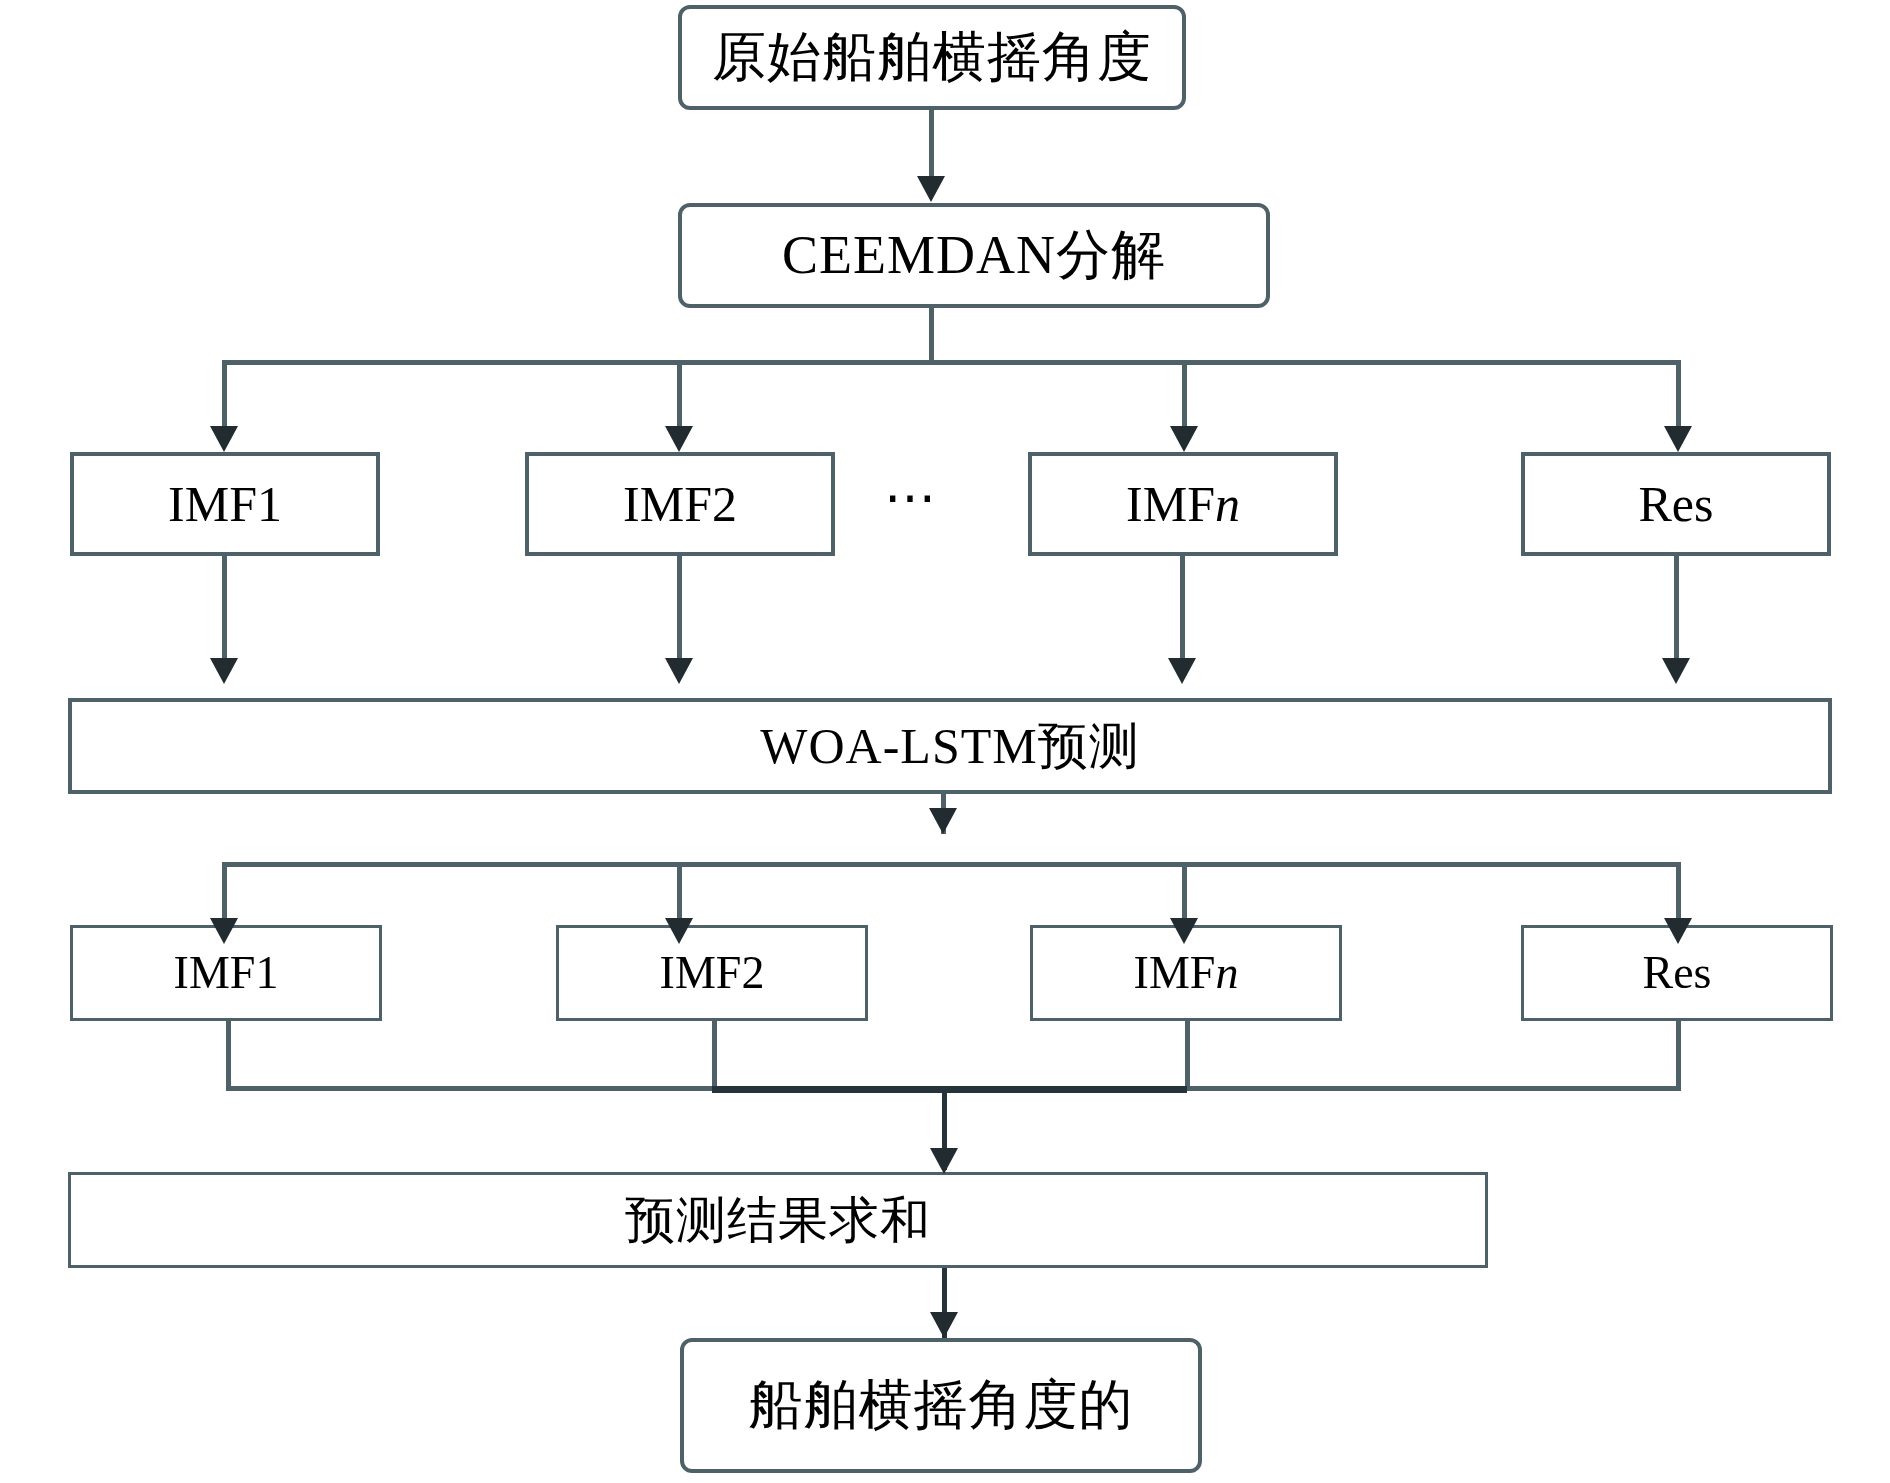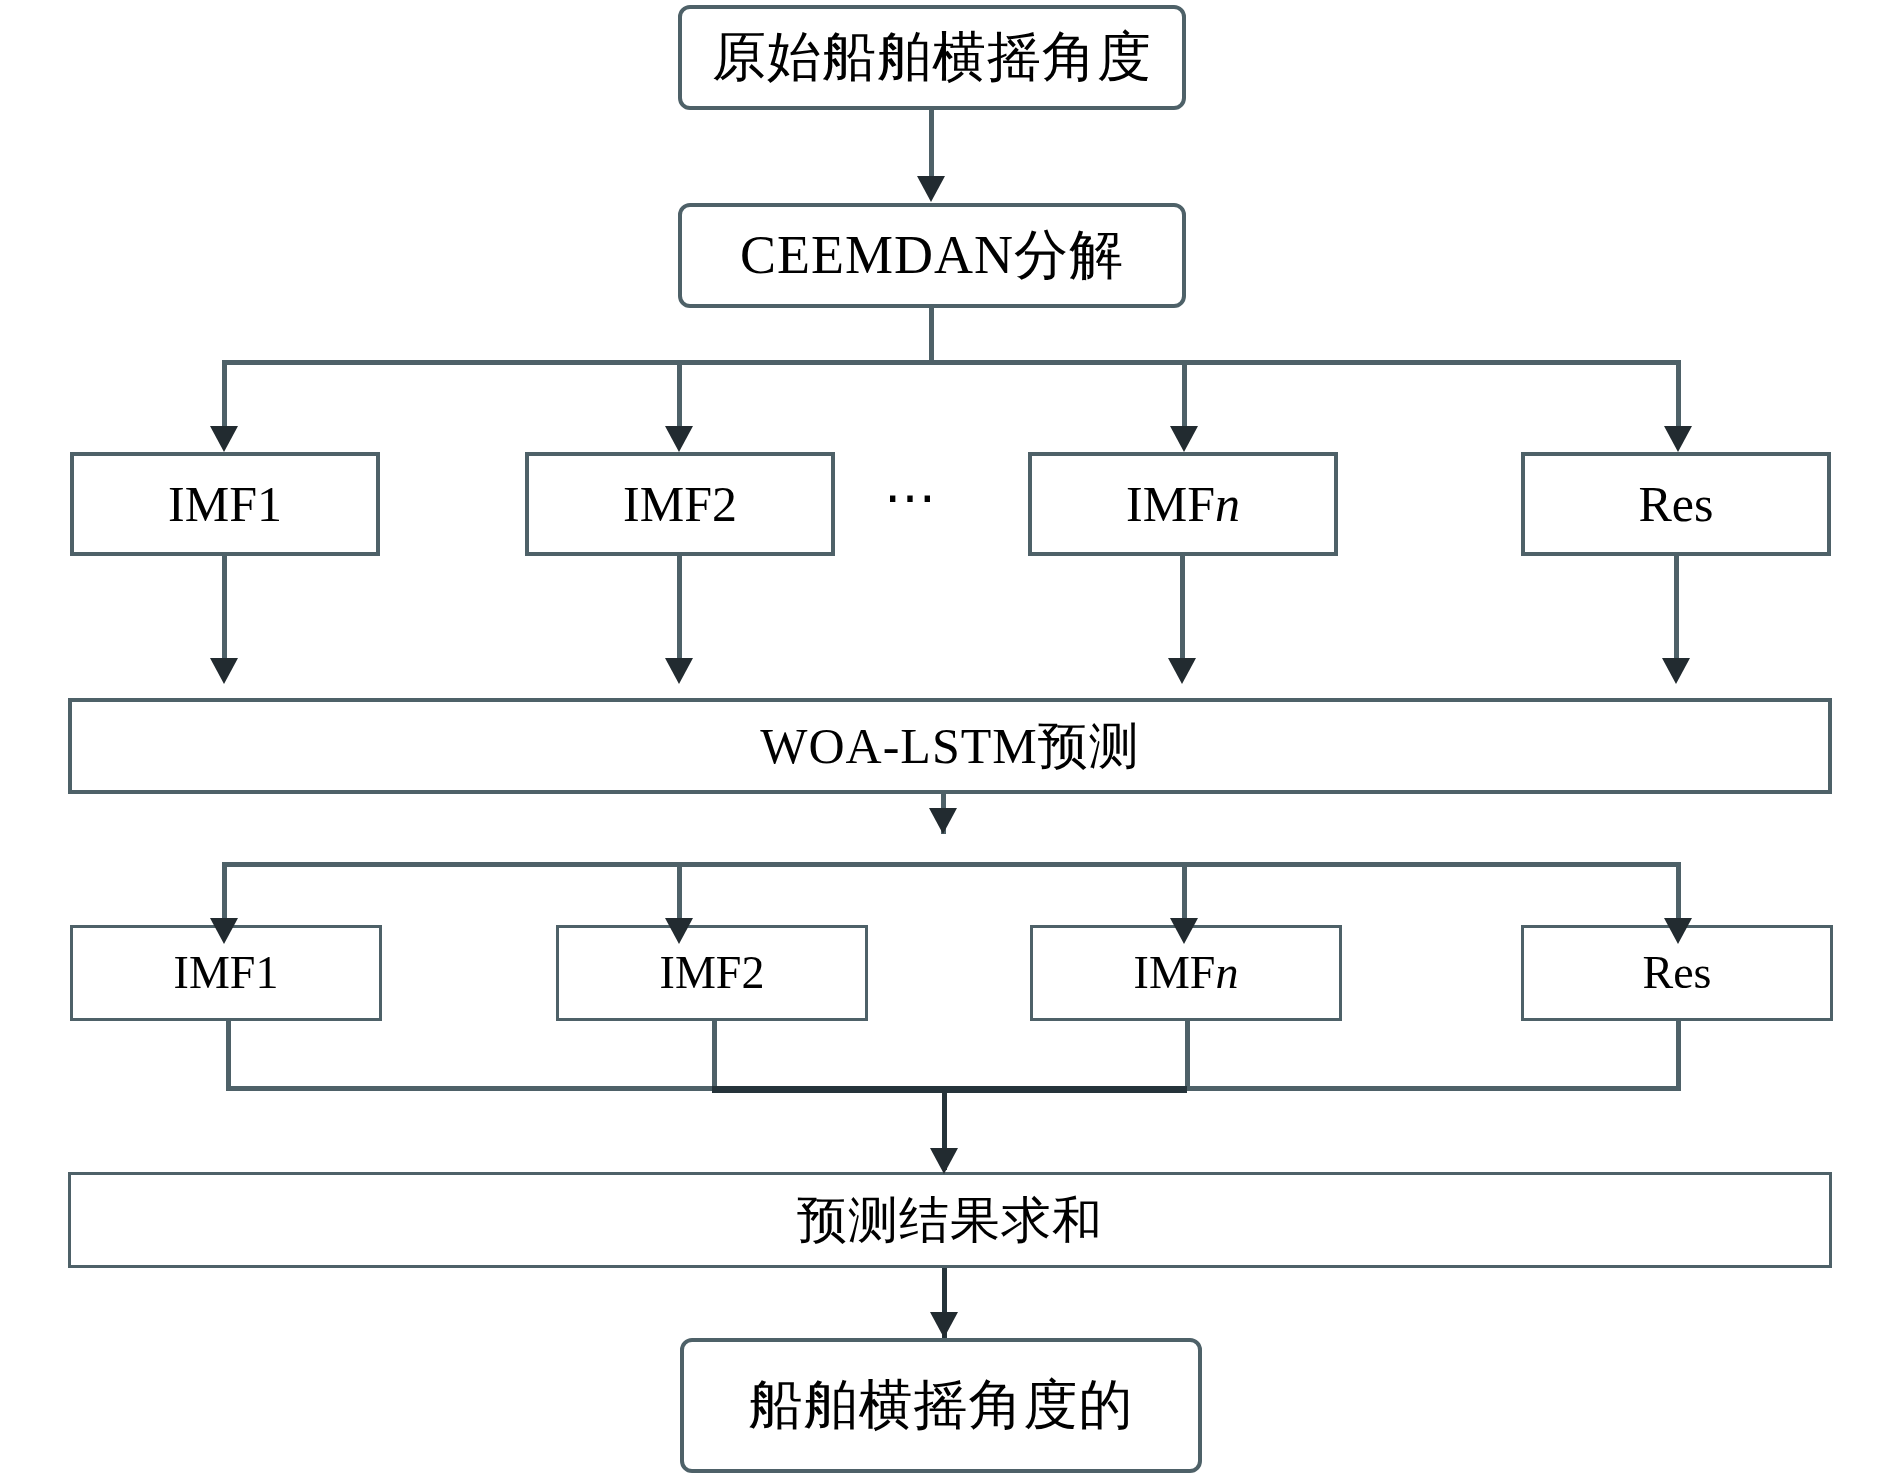--- a/index.html
+++ b/index.html
@@ -89,21 +89,21 @@
 </head>
 <body>
 
 <div id="canvas">
 
   <div class="node rounded t-cjk-lg" style="left:678px; top:5px; width:508px; height:105px;">原始船舶横摇角度</div>
 
   <div class="vline" style="left:929px; top:110px; height:68px;"></div>
   <div class="arrow" style="left:917px; top:176px;"></div>
 
-  <div class="node rounded t-cjk-lg" style="left:678px; top:203px; width:508px; height:105px;">CEEMDAN分解</div>
+  <div class="node rounded t-cjk-lg" style="left:678px; top:203px; width:592px; height:105px;">CEEMDAN分解</div>
 
   <div class="vline" style="left:929px; top:308px; height:56px;"></div>
   <div class="hline" style="left:222px; top:360px; width:1458px;"></div>
 
   <div class="vline" style="left:222px; top:360px; height:68px;"></div>
   <div class="arrow" style="left:210px; top:426px;"></div>
 
   <div class="vline" style="left:677px; top:360px; height:68px;"></div>
   <div class="arrow" style="left:665px; top:426px;"></div>
 
@@ -169,21 +169,21 @@
   <div class="vline" style="left:712px; top:1021px; height:70px;"></div>
   <div class="vline" style="left:1185px; top:1021px; height:70px;"></div>
   <div class="vline" style="left:1676px; top:1021px; height:70px;"></div>
 
   <div class="hline" style="left:226px; top:1086px; width:1455px;"></div>
   <div class="hline dark" style="left:712px; top:1086px; width:475px; height:7px;"></div>
 
   <div class="vline dark" style="left:942px; top:1086px; height:84px;"></div>
   <div class="arrow" style="left:930px; top:1148px;"></div>
 
-  <div class="node thin t-cjk-md" style="left:68px; top:1172px; width:1764px; height:96px;">预测结果求和</div>
+  <div class="node thin t-cjk-md" style="left:68px; top:1172px; width:1420px; height:96px;">预测结果求和</div>
 
   <div class="vline dark" style="left:942px; top:1268px; height:70px;"></div>
   <div class="arrow" style="left:930px; top:1312px;"></div>
 
   <div class="node rounded t-cjk-lg" style="left:680px; top:1338px; width:522px; height:135px; flex-direction:row;">
     <div>船舶横摇角度的</div>
   </div>
 
 </div>
 

